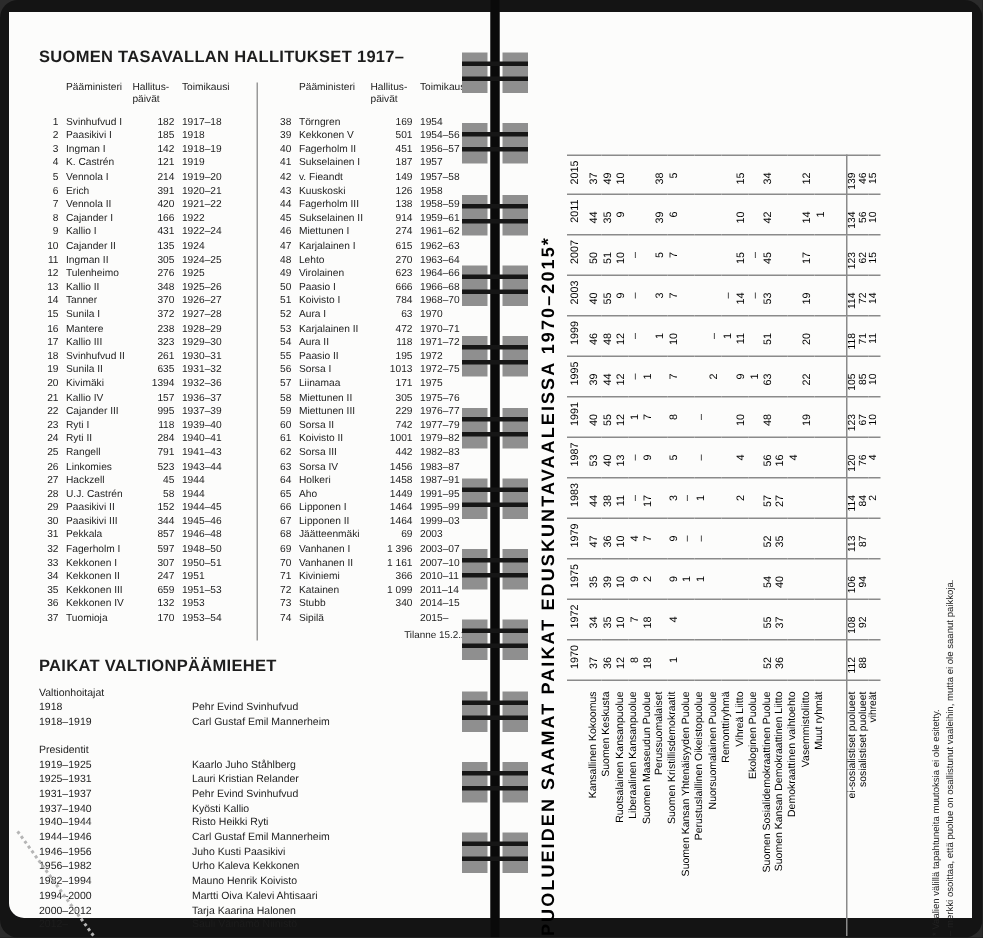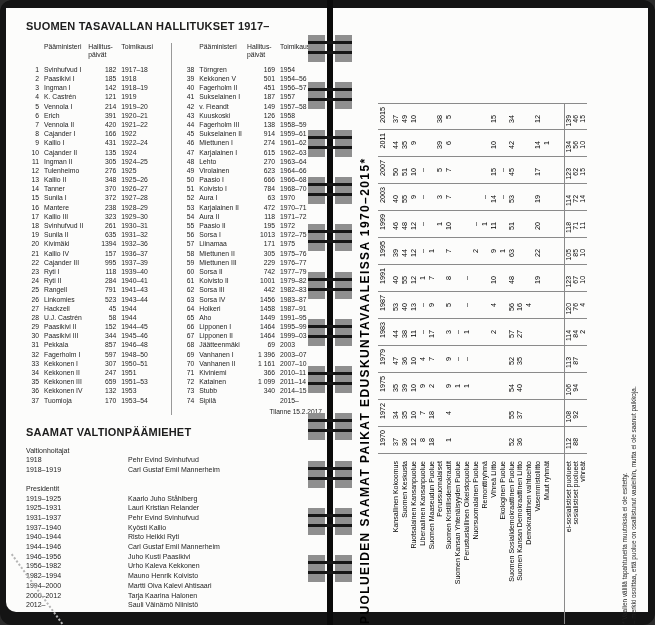--- a/index.html
+++ b/index.html
@@ -11,21 +11,21 @@
   
   #binding{position:absolute;left:0;top:0;width:100%;height:100%;pointer-events:none;}
   #gapline{position:absolute;left:327px;top:0;width:6px;height:625px;background:#0a0a0a;}
   .loop{position:absolute;left:308px;width:44px;height:27px;}
   .loop .pad{position:absolute;top:0;width:17px;height:27px;background:#8f8f8f;}
   .loop .pad.l{left:0;} .loop .pad.r{right:0;}
   .loop .wire{position:absolute;left:0;width:100%;height:3px;background:#161616;}
   .loop .w1{top:6px;} .loop .w2{top:16px;}
 
   
-  .lp-inner{padding:12px 8px 0 20px;}
+  .lp-inner{padding:24px 8px 0 20px;}
   .pm-title{font-size:11px;font-weight:bold;letter-spacing:.2px;margin-bottom:11px;}
   .pm-cols{display:flex;align-items:stretch;}
   .pm-col{width:146px;}
   .pm-col.second{border-left:1px solid #999;padding-left:9px;margin-left:6px;width:145px;}
   .gov-head{display:grid;grid-template-columns:13px 1fr 28px 44px;column-gap:5px;
             font-size:6.8px;color:#222;margin-bottom:5px;line-height:8.4px;}
   .gov-head .h-days{text-align:left;}
   .gov-row{display:grid;grid-template-columns:13px 1fr 28px 44px;column-gap:5px;
            font-size:6.8px;line-height:9.2px;height:9.2px;white-space:nowrap;}
   .g-num{text-align:right;} .g-days{text-align:right;} .g-term{text-align:left;}
@@ -525,21 +525,21 @@
                 <div class="g-num" style="display: block;">74</div>
                 <div class="g-name">Sipilä</div>
                 <div class="g-days"></div>
                 <div class="g-term">2015–</div>
               </div>
             </div>
           <div class="status-note">Tilanne 15.2.2017</div>
         </div>
       </div>
 
-      <div class="heads-title">SAAMAT VALTIONPÄÄMIEHET</div>
+      <div class="heads-title">PAIKAT VALTIONPÄÄMIEHET</div>
       <div class="hs-label">Valtionhoitajat</div>
       <div id="regents-list">
           <div class="hs-row">
             <div>1918</div>
             <div>Pehr Evind Svinhufvud</div>
           </div>
           <div class="hs-row">
             <div>1918–1919</div>
             <div>Carl Gustaf Emil Mannerheim</div>
           </div>

